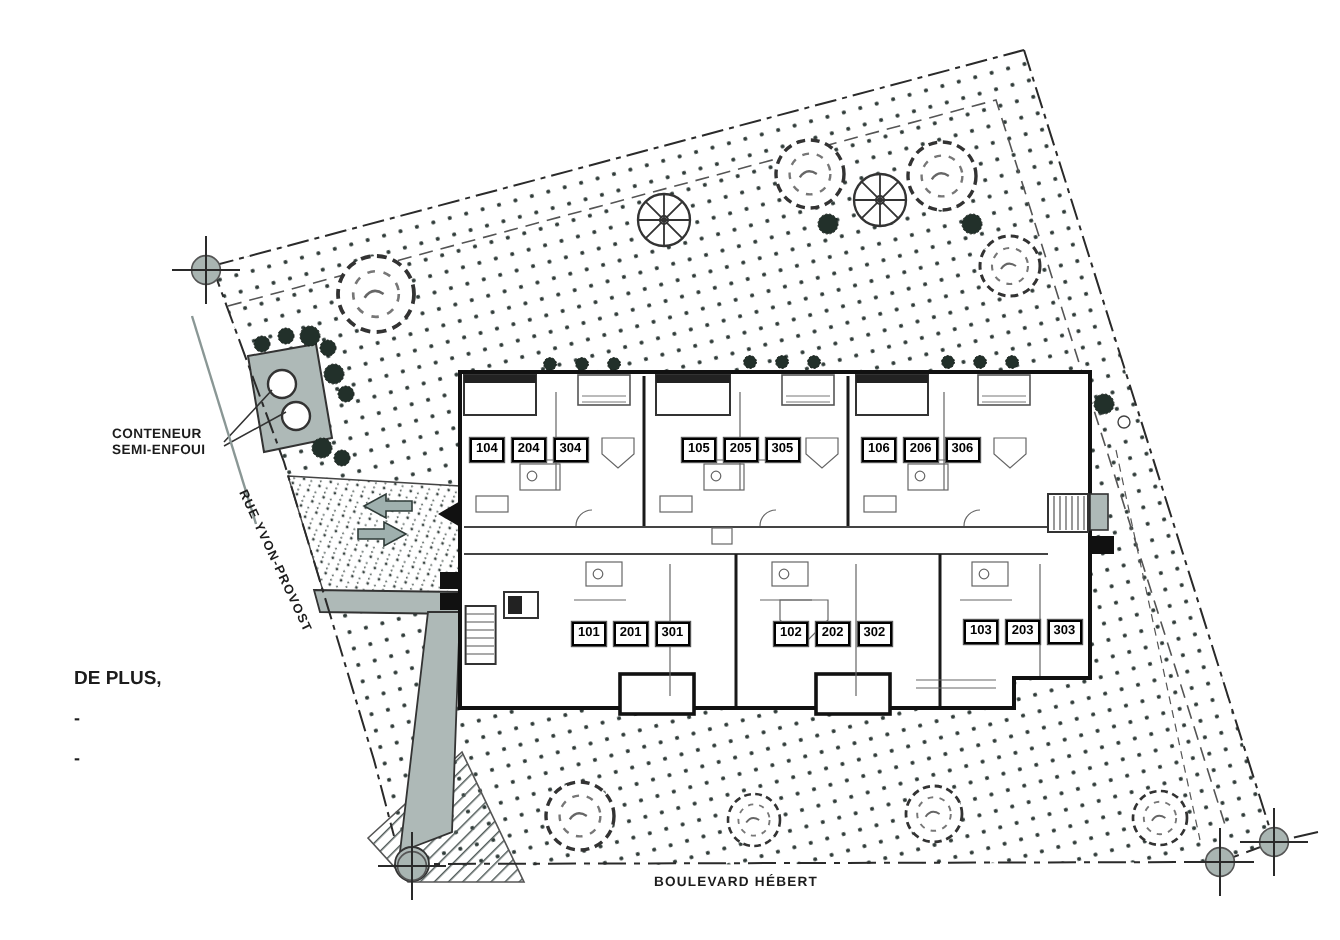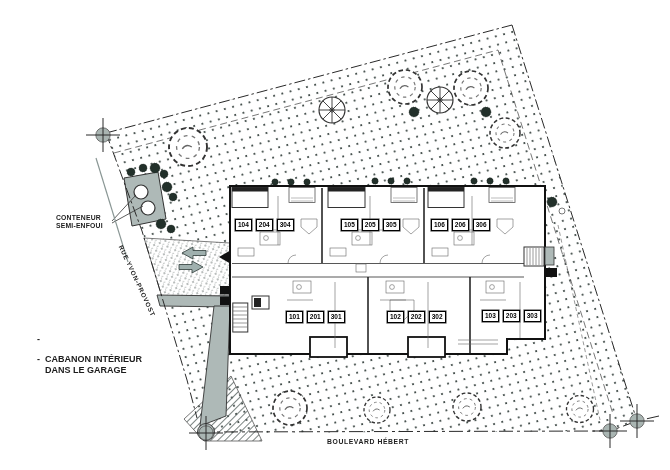--- a/index.html
+++ b/index.html
@@ -221,26 +221,26 @@
     <use href="#marker" transform="translate(637,421)"></use>
   </g>
 </svg>
 
 <div class="lbl lbl-conteneur">CONTENEUR
 SEMI-ENFOUI</div>
 <div class="lbl lbl-rue">RUE YVON-PROVOST</div>
 <div class="lbl lbl-blvd">BOULEVARD HÉBERT</div>
 
 <div class="notes">
+  <div class="notes-heading">DE PLUS,</div>
   <div class="note-item">
     <span>-</span>
   </div>
   <div class="note-item">
     <span>-</span>
-    <span class="txt">CABANON INTÉRIEUR DANS LE GARAGE</span>
   </div>
 </div>
 
 <div class="plate-group g104">
   <span class="plate">104</span>
   <span class="plate">204</span>
   <span class="plate">304</span>
 </div>
 <div class="plate-group g105">
   <span class="plate">105</span>

